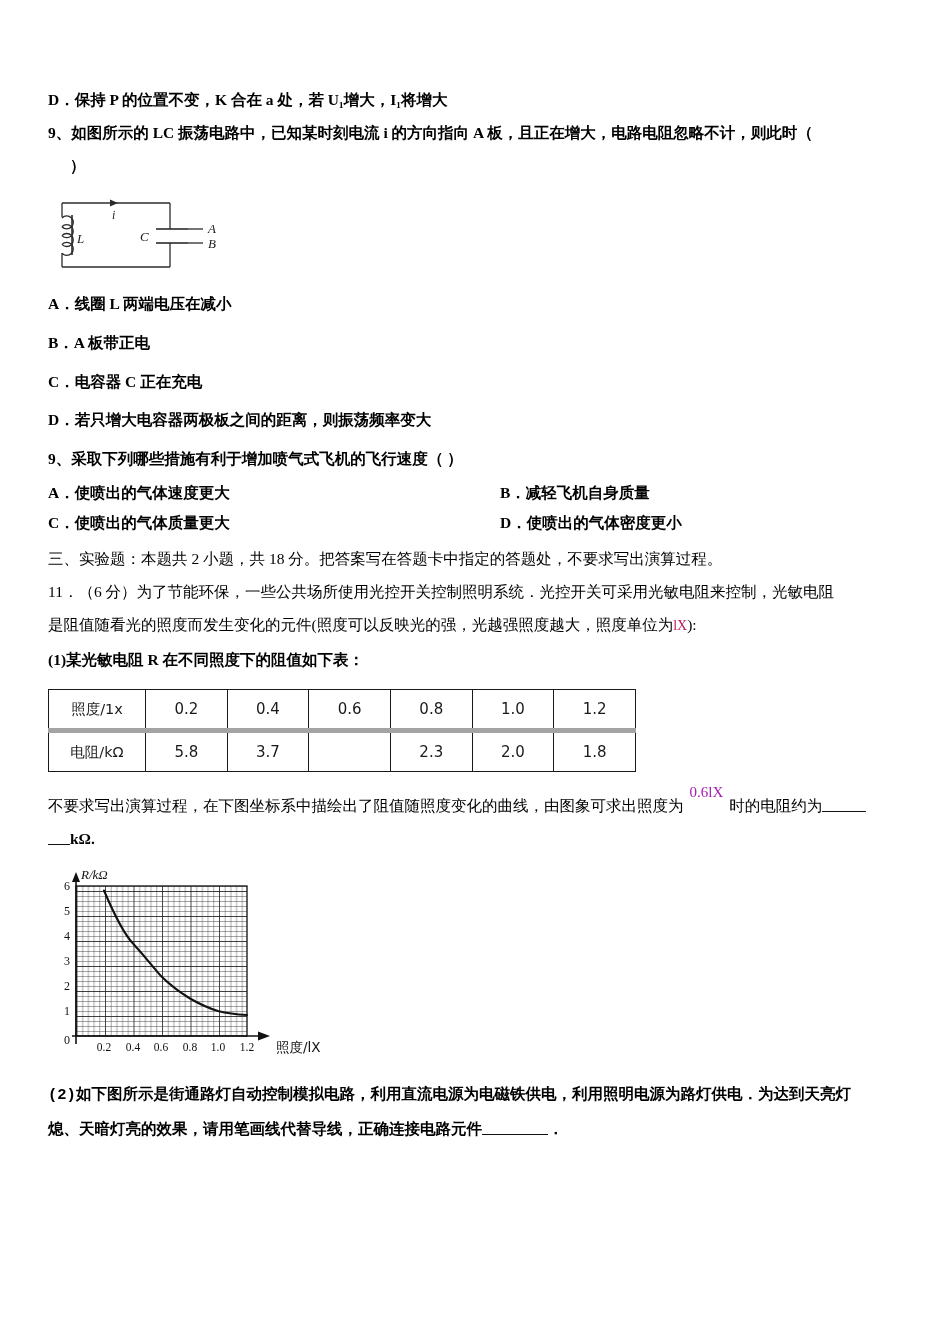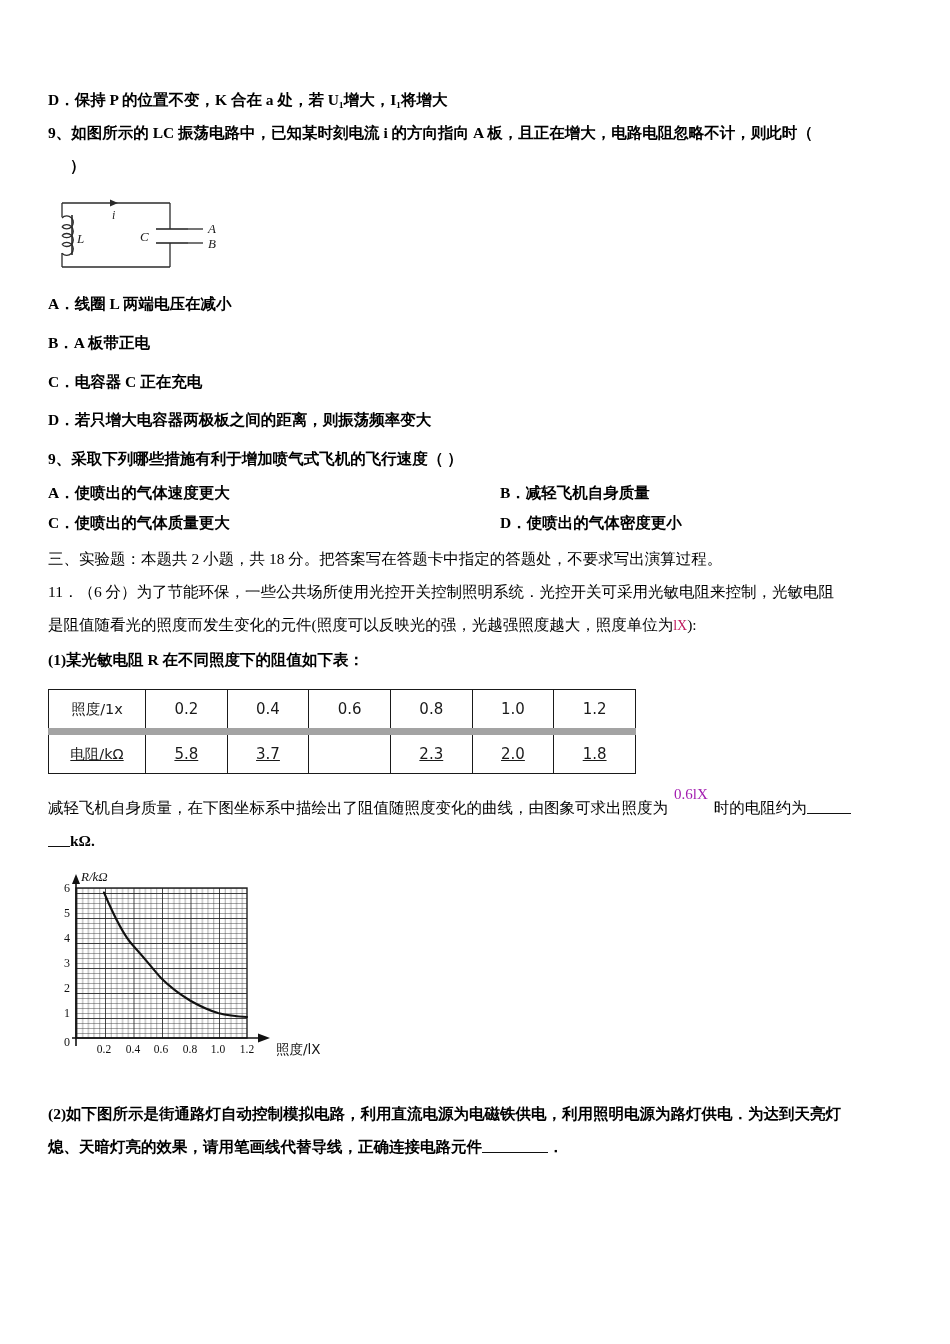--- a/index.html
+++ b/index.html
@@ -78,22 +78,21 @@
     font-size: 15px;
     font-family: "DejaVu Sans", "Liberation Sans", sans-serif;
     color: #1a1a1a;
     padding: 0;
   }
   .data-table td.hdr {
     width: 96px;
     font-size: 14.5px;
   }
   .data-table tr.row-resistance td {
-    border-top: 7px solid #a3a3a3;
-    text-decoration: underline;
+    border-top: 5px solid #a3a3a3;
   }
 
   
   .graph-block {
     position: relative;
     height: 206px;
     margin-top: 12px;
     margin-bottom: 4px;
   }
   .graph-svg { display: block; }
@@ -219,21 +218,21 @@
           <td>3.7</td>
           <td></td>
           <td>2.3</td>
           <td>2.0</td>
           <td>1.8</td>
         </tr>
       </tbody>
     </table>
 
     <div class="q-line" style="margin-top:18px;">
-      <span>减轻飞机自身质量，在下图坐标系中描绘出了阻值随照度变化的曲线，由图象可求出照度为</span><span class="formula-raised">0.6lX</span><span>时的电阻约为</span><span class="blank-u"></span>
+      <span>不要求写出演算过程，在下图坐标系中描绘出了阻值随照度变化的曲线，由图象可求出照度为</span><span class="formula-raised">0.6lX</span><span>时的电阻约为</span><span class="blank-u"></span>
     </div>
     <div class="q-line bold">
       <span class="blank-u short"></span><span>kΩ.</span>
     </div>
 
     <div class="graph-block">
       <svg class="graph-svg" width="300" height="200" viewBox="0 0 300 200">
         <defs>
 
           <pattern id="minorGrid" width="5.7" height="5" patternUnits="userSpaceOnUse">
@@ -276,19 +275,19 @@
           <text x="199" y="185">1.2</text>
         </g>
 
         <text x="33" y="13" font-family="Liberation Serif, serif" font-style="italic" font-size="13" fill="#111">R/kΩ</text>
         <text x="228" y="186" font-family="DejaVu Sans, sans-serif" font-size="13.5" fill="#111">照度/lX</text>
 
         <path d="M56,24.5 C 66,48 76,68 85,77.5 C 100,94 104,100 113,110 C 125,122 133,127 142,132.5 C 155,140 160,142 170,145 C 180,147.5 190,148.5 199,149" fill="none" stroke="#111" stroke-width="2.1" stroke-linecap="round"></path>
       </svg>
     </div>
 
-    <div class="q-line bold" style="margin-top:24px;">(2)如下图所示是街通路灯自动控制模拟电路，利用直流电源为电磁铁供电，利用照明电源为路灯供电．为达到天亮灯</div>
+    <div class="q-line bold" style="margin-top:8px;font-family:Liberation Mono, monospace;">(2)如下图所示是街通路灯自动控制模拟电路，利用直流电源为电磁铁供电，利用照明电源为路灯供电．为达到天亮灯</div>
     <div class="q-line bold">
       <span>熄、天暗灯亮的效果，请用笔画线代替导线，正确连接电路元件</span><span class="blank-u med"></span><span>．</span>
     </div>
 
   </div>
 </div>
 
 </body></html>

